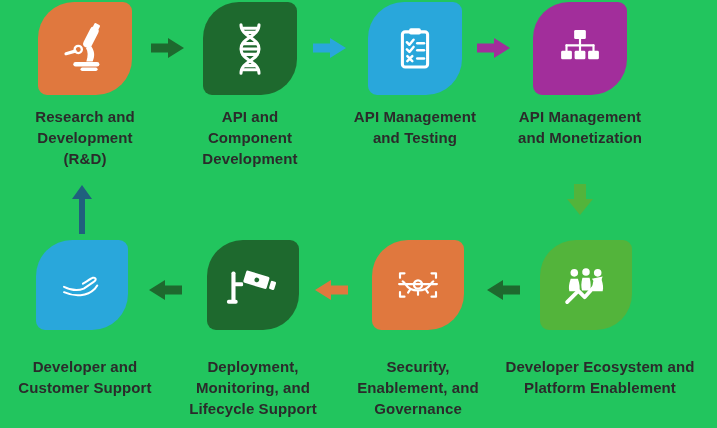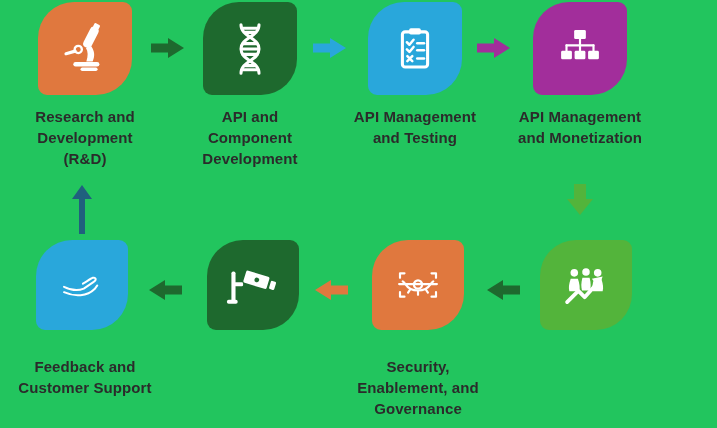--- a/index.html
+++ b/index.html
@@ -150,24 +150,29 @@
   <div class="label lrow1 l1" style="color: rgb(43, 43, 43);">Research and
 Development
 (R&amp;D)</div>
   <div class="label lrow1 l2" style="color: rgb(43, 43, 43);">API and
 Component
 Development</div>
   <div class="label lrow1 l3" style="color: rgb(43, 43, 43);">API Management
 and Testing</div>
   <div class="label lrow1 l4" style="color: rgb(43, 43, 43);">API Management
 and Monetization</div>
+  <div class="label lrow2 l5" style="color: rgb(43, 43, 43);">Developer Ecosystem and
+Platform Enablement</div>
   <div class="label lrow2 l6" style="color: rgb(43, 43, 43);">Security,
 Enablement, and
 Governance</div>
-  <div class="label lrow2 l8" style="color: rgb(43, 43, 43);">Feedback and
+  <div class="label lrow2 l7" style="color: rgb(43, 43, 43);">Deployment,
+Monitoring, and
+Lifecycle Support</div>
+  <div class="label lrow2 l8" style="color: rgb(43, 43, 43);">Developer and
 Customer Support</div>
 
   <svg class="arrow a1" width="34" height="22">
     <polygon points="0,6.5 17,6.5 17,1 33,11 17,21 17,15.5 0,15.5" style="fill: rgb(30, 105, 46);"></polygon>
   </svg>
   <svg class="arrow a2" width="34" height="22">
     <polygon points="0,6.5 17,6.5 17,1 33,11 17,21 17,15.5 0,15.5" style="fill: rgb(41, 167, 219);"></polygon>
   </svg>
   <svg class="arrow a3" width="34" height="22">
     <polygon points="0,6.5 17,6.5 17,1 33,11 17,21 17,15.5 0,15.5" style="fill: rgb(162, 46, 155);"></polygon>

